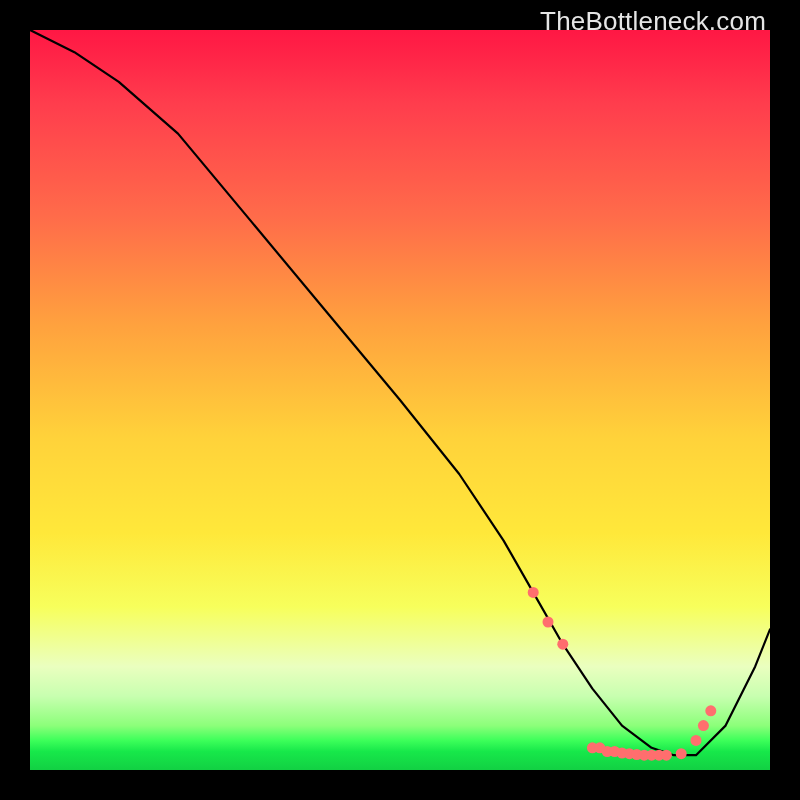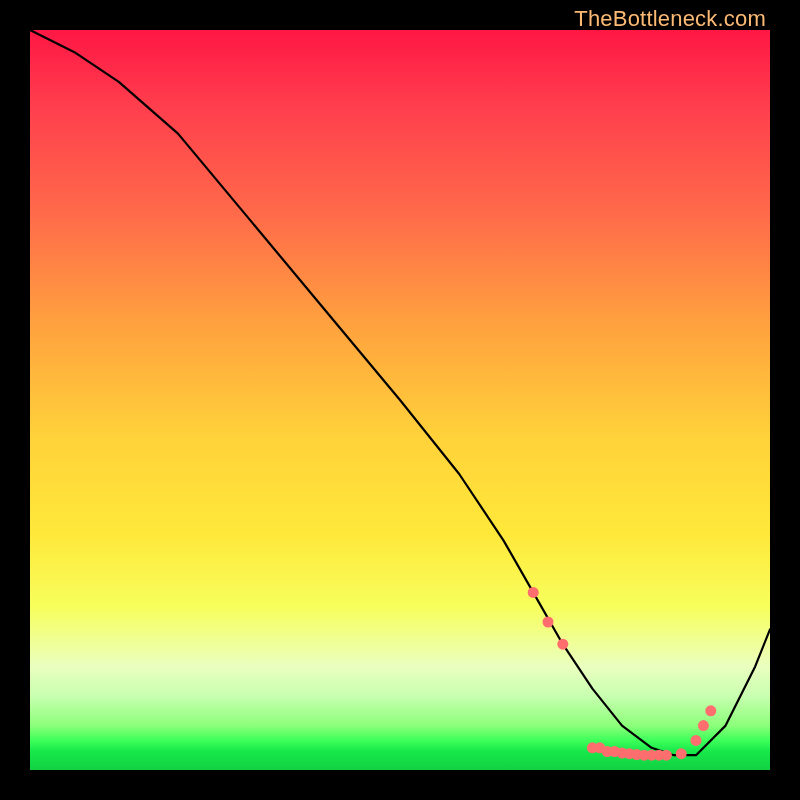--- a/index.html
+++ b/index.html
@@ -38,22 +38,22 @@
       #8cff7a 94%,
       #3dff5a 96%,
       #17e84a 97.5%,
       #12d043 100%
     );
   }
   .watermark {
     position: absolute;
     top: 6px;
     right: 34px;
-    color: #fdba74;
-    font-size: 22px;
+    color: #e5e5e5;
+    font-size: 26px;
     font-weight: 500;
     letter-spacing: 0.2px;
   }
   svg.curve {
     position: absolute;
     left: 0;
     top: 0;
     width: 740px;
     height: 740px;
     pointer-events: none;

